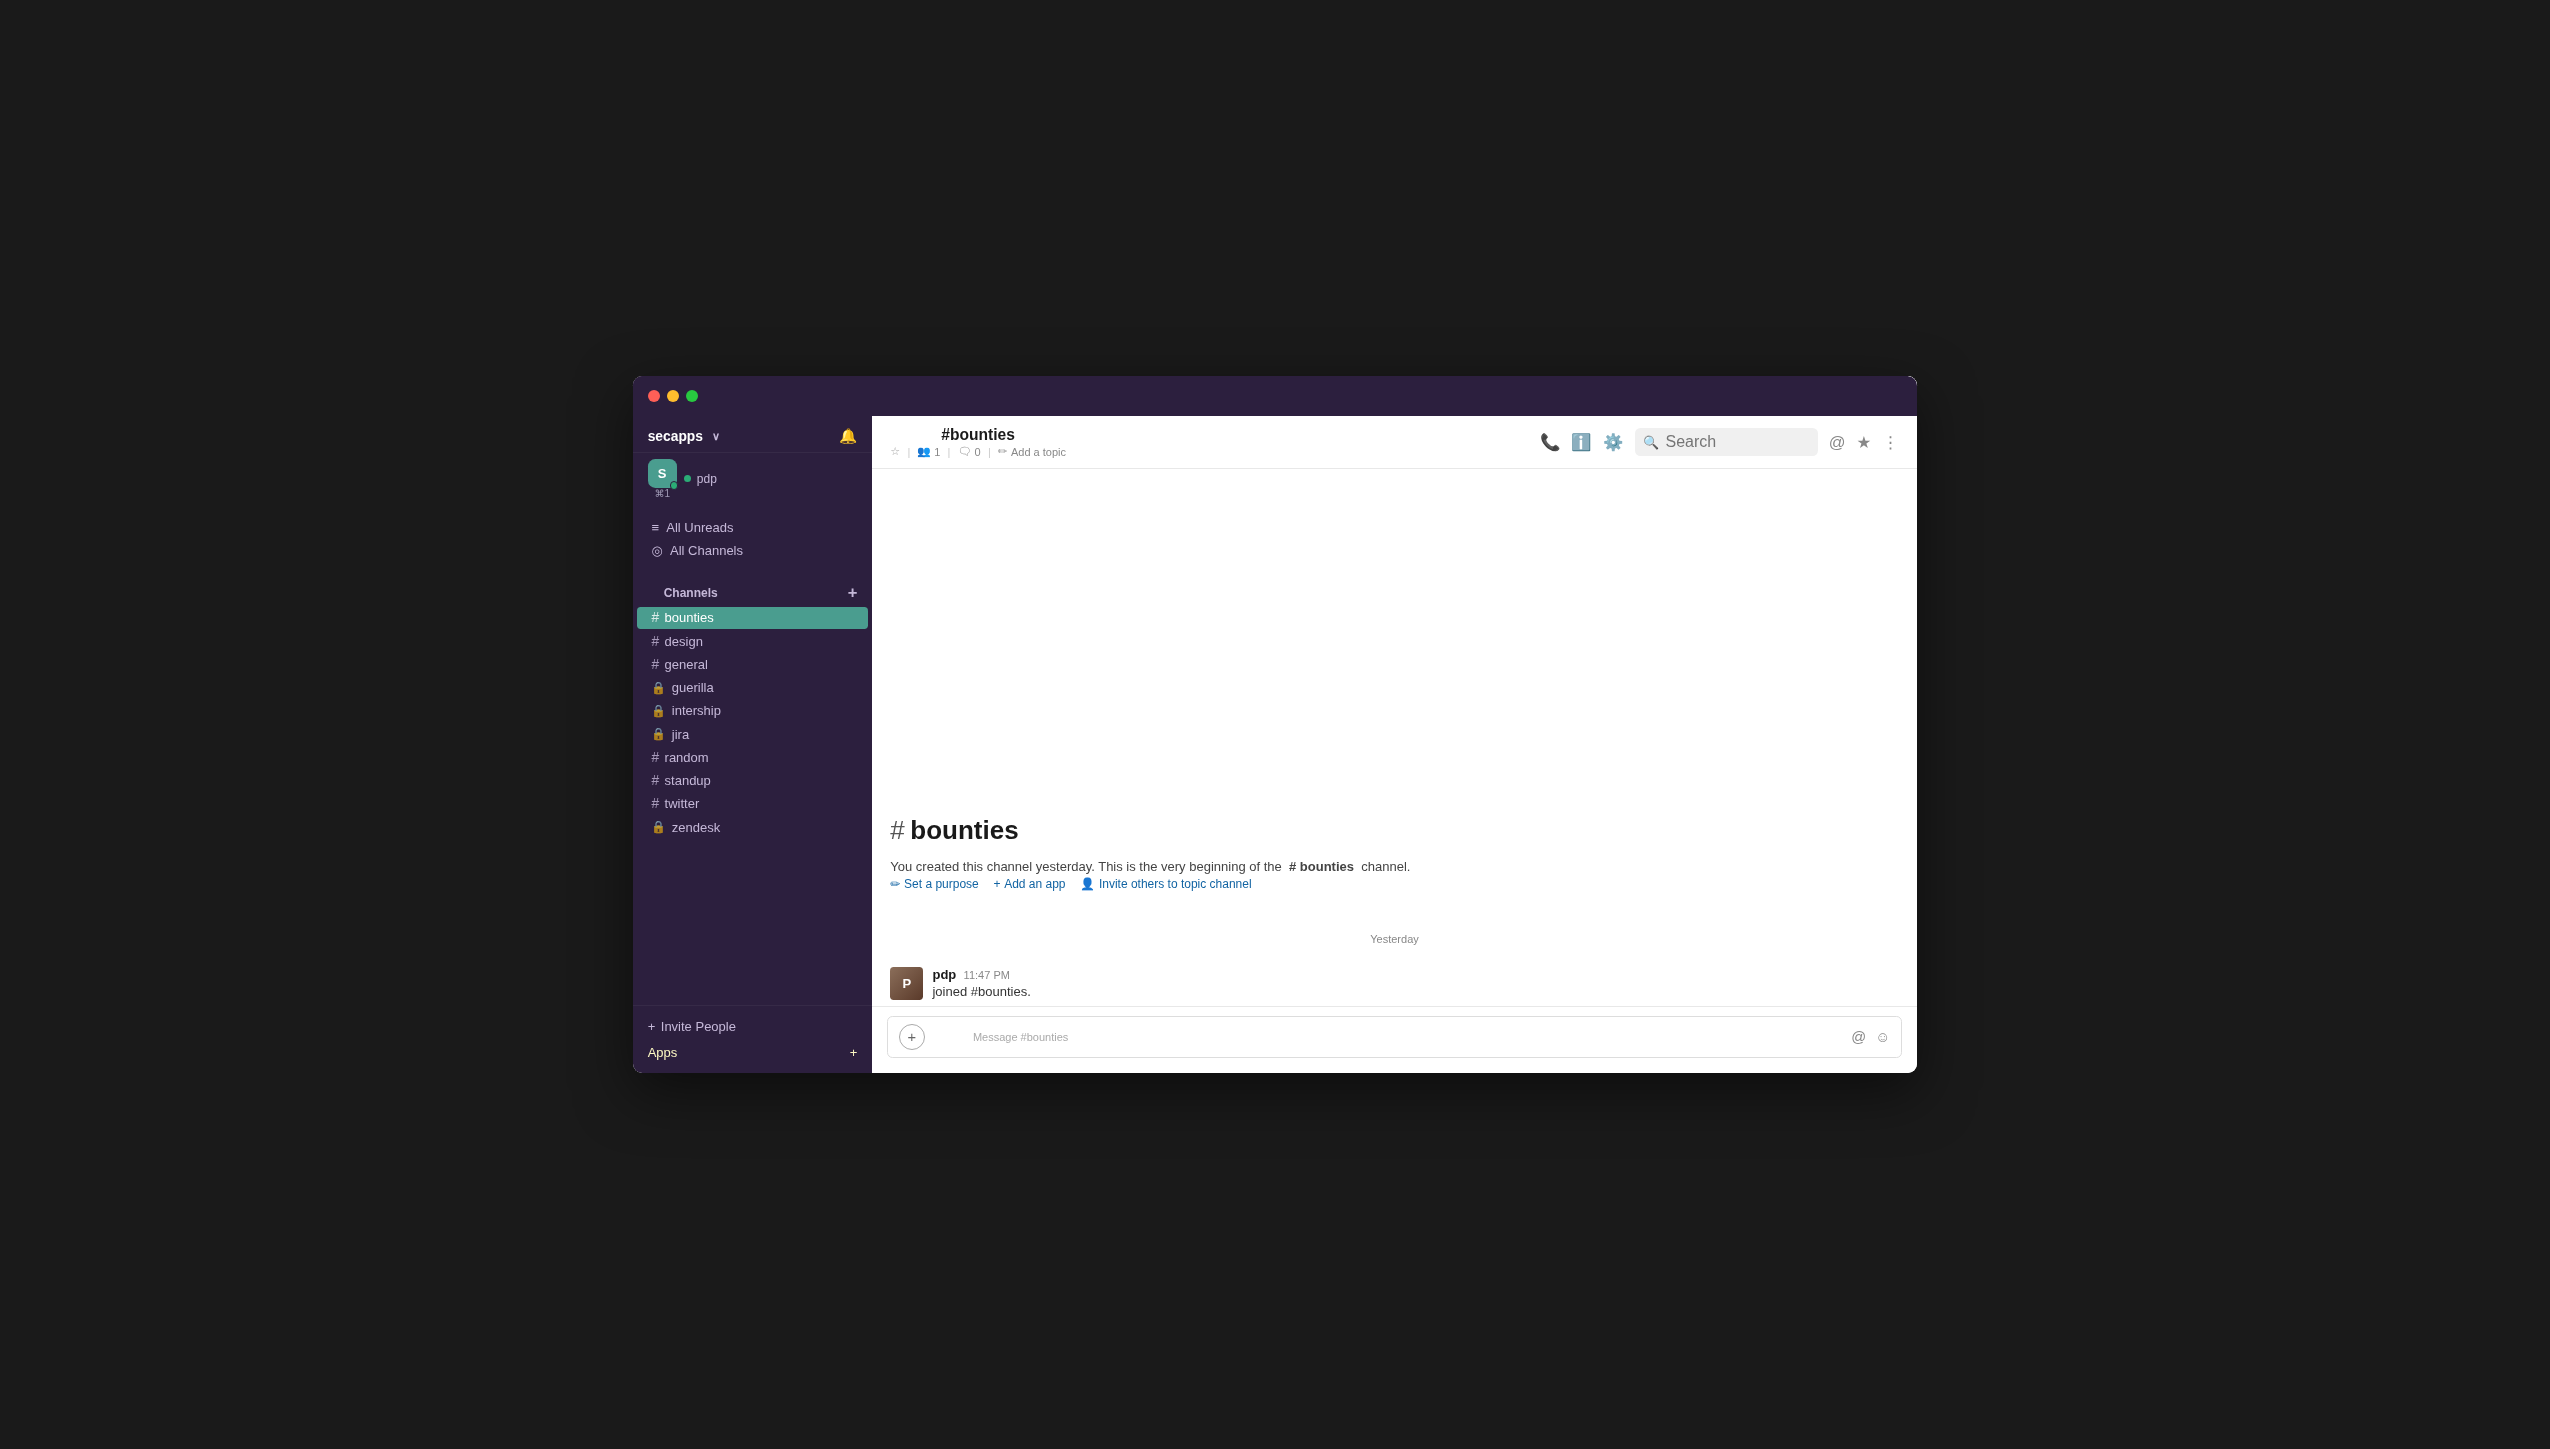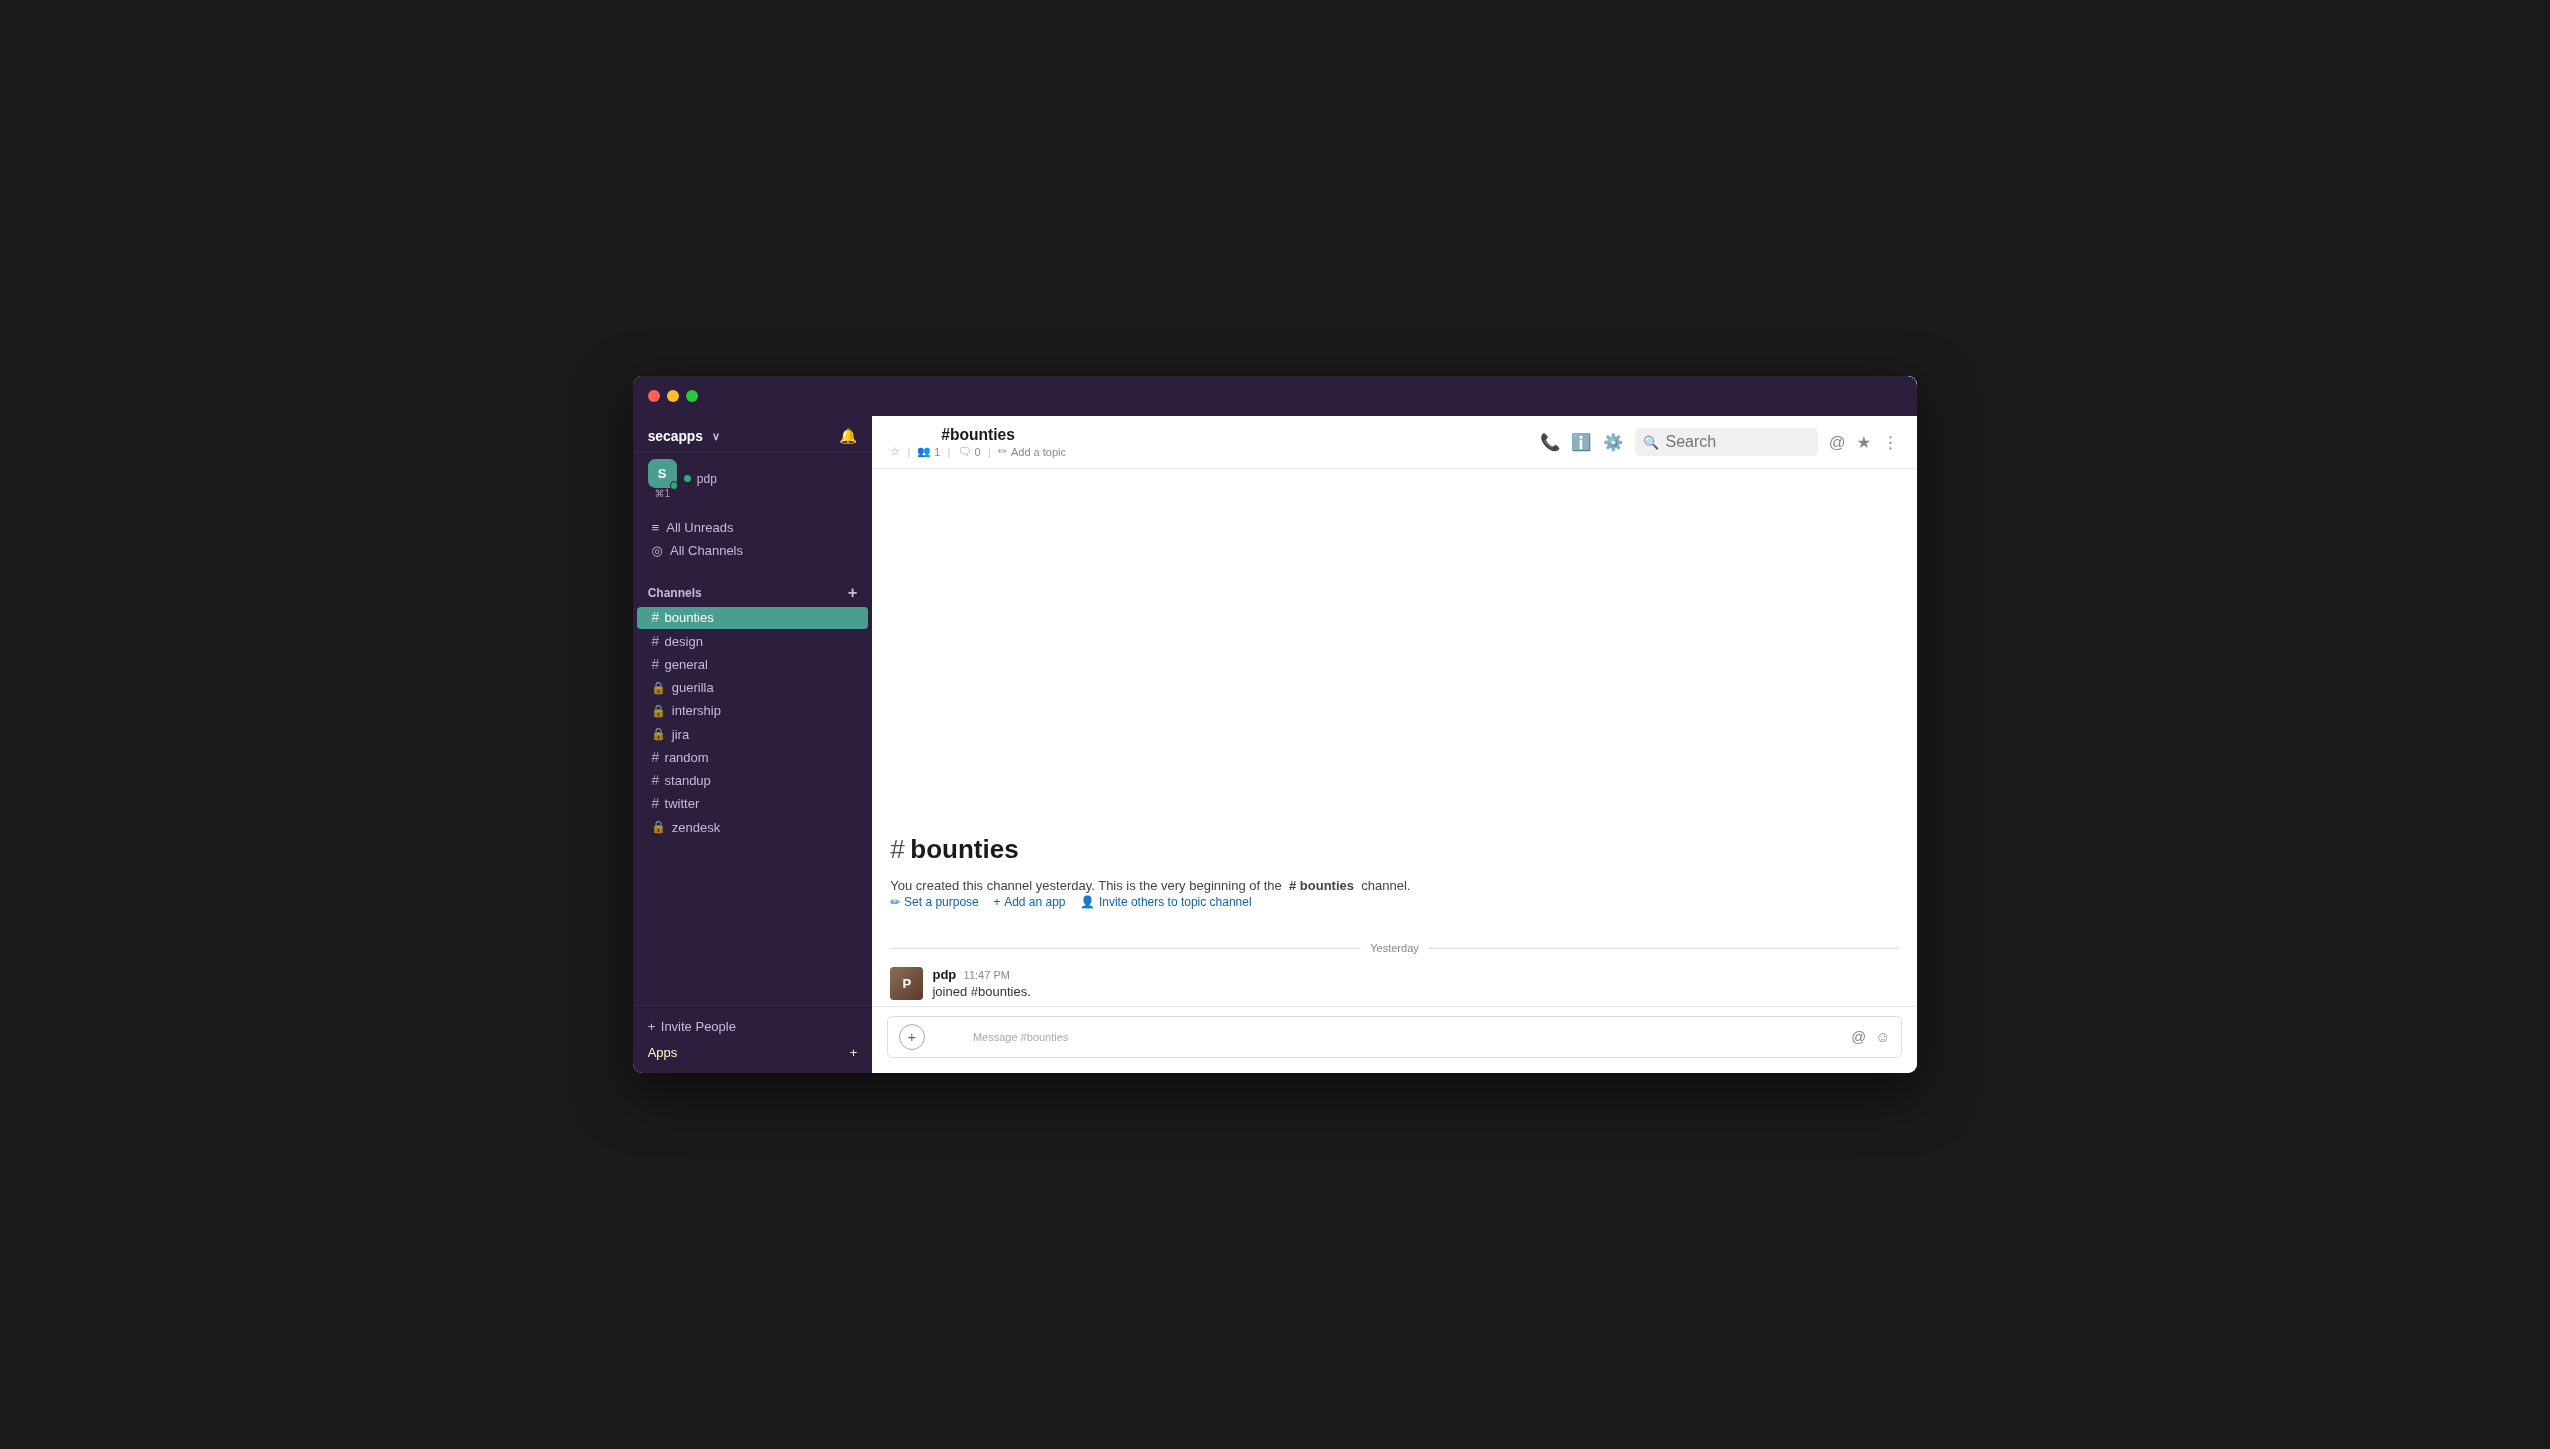--- a/index.html
+++ b/index.html
@@ -131,20 +131,21 @@
     }
     .nav-item .icon { font-size: 13px; }
     .section-header {
       display: flex;
       align-items: center;
       justify-content: space-between;
       padding: 13px 14.7px 3.7px;
       color: #c5b8d8;
       font-size: 12px;
       font-weight: 600;
+      margin-left: 16px;
     }
     .section-header .add-btn { cursor: pointer; font-size: 16.5px; color: #c5b8d8; }
     .channel-item {
       display: flex;
       align-items: center;
       gap: 5.5px;
       padding: 3.7px 14.7px;
       cursor: pointer;
       color: #c5b8d8;
       font-size: 13px;
@@ -293,20 +294,21 @@
       cursor: pointer;
       text-decoration: none;
     }
     .divider-row {
       display: flex;
       align-items: center;
       gap: 9.2px;
       padding: 14.7px 0 7.3px;
       color: #888;
       font-size: 11px;
+      flex-direction: column;
     }
     .divider-line { flex: 1; height: 0.9px; background: #e0e0e0; }
     .message-row {
       display: flex;
       gap: 9.2px;
       padding: 5.5px 0;
     }
     .msg-avatar {
       width: 33px; height: 33px;
       border-radius: 3.7px;

